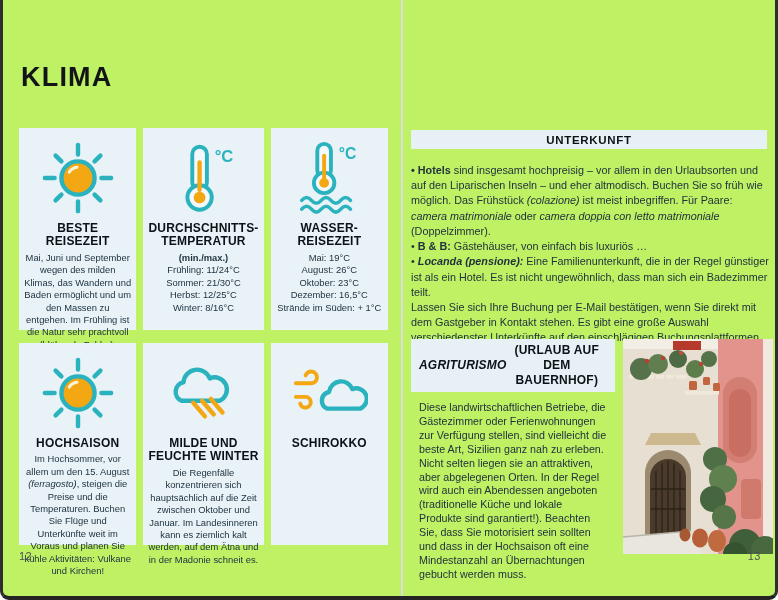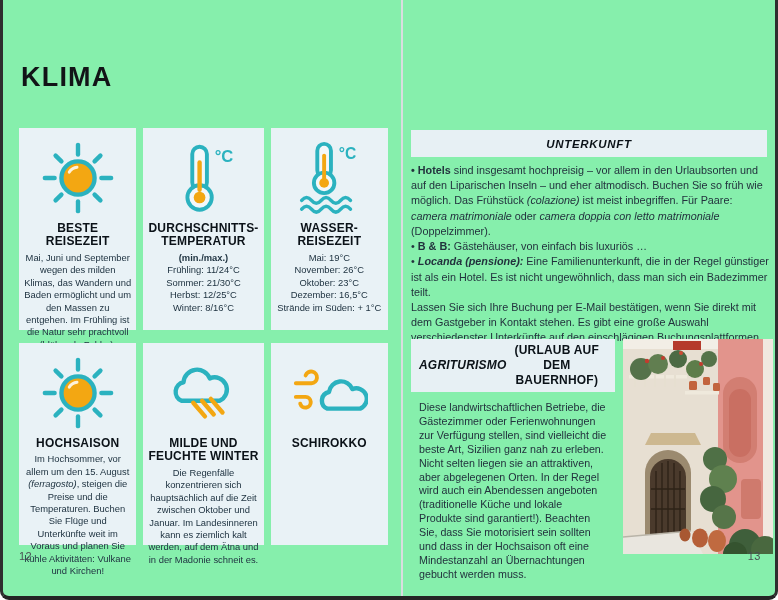--- a/index.html
+++ b/index.html
@@ -1,18 +1,18 @@
 <!DOCTYPE html>
 <html><head>
 <meta charset="utf-8">
 <style>
   html,body{margin:0;padding:0;background:#ffffff;}
   .spread{
     position:relative;width:778px;height:600px;overflow:hidden;
-    background:#86efac;
+    background:#bef264;
     font-family:"Liberation Sans","DejaVu Sans",sans-serif;
     color:#1b2b36;
     border-left:3px solid #2e2e2e;border-right:3px solid #2e2e2e;border-bottom:4px solid #242424;
     border-radius:0 0 9px 9px;
     box-sizing:border-box;
   }
   .spine{position:absolute;top:0;bottom:0;left:398px;width:2px;
     background:linear-gradient(to right,#e3e6e8,#cfd4d7,#e3e6e8);}
   .page-title{
     position:absolute;top:62px;font-size:27px;font-weight:800;color:#121417;
@@ -30,23 +30,23 @@
   .cell{background:#e9f2f6;display:flex;flex-direction:column;align-items:center;
     padding:6px 5px 6px;box-sizing:border-box;text-align:center;}
   .cell .icon{height:88px;display:flex;align-items:center;justify-content:center;flex:none;}
   .cell h3{margin:0 0 3px;font-size:12px;font-weight:800;color:#0b1218;
     letter-spacing:.2px;line-height:1.12;white-space:pre-line;}
   .cell .body{font-size:9.4px;line-height:1.32;color:#203442;font-weight:500;
     white-space:pre-line;margin:0;}
 
   
   .section-head{
-    position:absolute;left:408px;top:130px;width:356px;height:27px;
+    position:absolute;left:408px;top:130px;width:356px;height:19px;
     background:#e7f0f4;display:flex;align-items:center;justify-content:center;
-    font-size:11.5px;font-weight:800;color:#0b1218;letter-spacing:.7px;box-sizing:border-box;font-style:italic;
+    font-size:11.5px;font-weight:800;color:#0b1218;letter-spacing:.7px;box-sizing:border-box;
   }
   .paragraphs{position:absolute;left:408px;top:163px;width:358px;
     font-size:10.8px;line-height:1.41;color:#22323d;}
   .paragraphs p{margin:0;}
 
   .agri{position:absolute;left:408px;top:339px;width:362px;
     display:grid;grid-template-columns:204px 150px;column-gap:8px;}
   .agri-head{background:#e7f0f4;min-height:40px;display:flex;align-items:center;
     justify-content:center;text-align:center;font-size:12px;font-weight:800;
     color:#0b1218;line-height:1.25;padding:4px 8px;box-sizing:border-box;letter-spacing:.2px;}
@@ -118,21 +118,21 @@
           <circle cx="35" cy="45" r="10.5" fill="#f3f8fa" stroke="#2bb2bf" stroke-width="4"></circle>
           <line x1="35" y1="17" x2="35" y2="40" stroke="#f3a712" stroke-width="4" stroke-linecap="round"></line>
           <circle cx="35" cy="45" r="5" fill="#f3a712"></circle>
           <path d="M12 63 q5 -6 10 0 t10 0 t10 0 t10 0 t10 0" fill="none" stroke="#2bb2bf" stroke-width="3.6" stroke-linecap="round"></path>
           <path d="M12 72 q5 -6 10 0 t10 0 t10 0 t10 0 t10 0" fill="none" stroke="#2bb2bf" stroke-width="3.6" stroke-linecap="round"></path>
         </svg>
       </div>
       <h3>WASSER-
 REISEZEIT</h3>
       <p class="body"><span>Mai: 19°C
-November: 26°C
+August: 26°C
 Oktober: 23°C
 Dezember: 16,5°C
 Strände im Süden: + 1°C</span></p>
     </div>
 
     <div class="cell">
       <div class="icon">
         <svg width="78" height="78" viewBox="0 0 80 80">
           <g stroke="#2bb2bf" stroke-width="4.5" stroke-linecap="round">
             <line x1="40" y1="6" x2="40" y2="16"></line>

